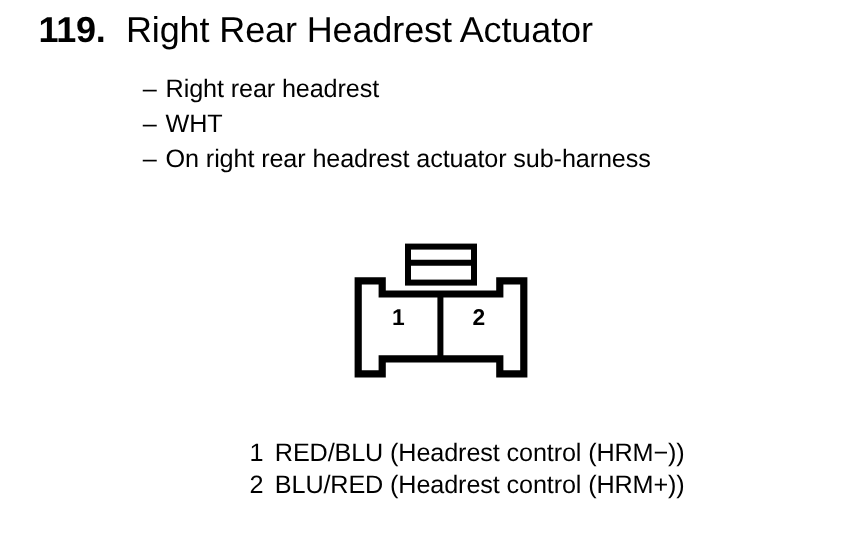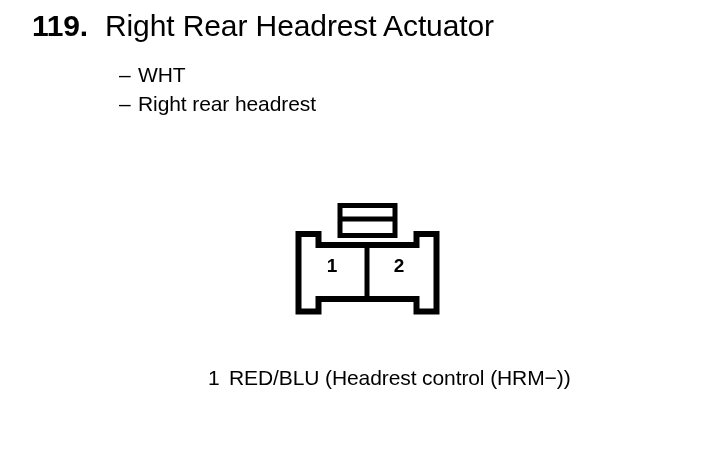--- a/index.html
+++ b/index.html
@@ -113,24 +113,27 @@
 
 <div class="page">
 
   <div class="title-row">
     <span class="title-number">119.</span>
     <span class="title-text">Right Rear Headrest Actuator</span>
   </div>
 
   <div class="attr-list">
     <div class="attr-line">
+      <span class="attr-dash">–</span><span>Right rear headrest</span>
+    </div>
+    <div class="attr-line">
       <span class="attr-dash">–</span><span>WHT</span>
     </div>
     <div class="attr-line">
-      <span class="attr-dash">–</span><span>Right rear headrest</span>
+      <span class="attr-dash">–</span><span>On right rear headrest actuator sub-harness</span>
     </div>
   </div>
 
   <div class="connector-wrap">
     <svg class="connector-svg" viewBox="0 0 152 124" xmlns="http://www.w3.org/2000/svg">
 
       <rect x="50" y="7.5" width="55" height="30" fill="#ffffff" stroke="#000000" stroke-width="5"></rect>
       <line x1="50" y1="21" x2="105" y2="21" stroke="#000000" stroke-width="5"></line>
 
       <path d="M 8.5 36
@@ -151,15 +154,18 @@
     </svg>
 
     <div class="pin-label p1">1</div>
     <div class="pin-label p2">2</div>
   </div>
 
   <div class="legend">
     <div class="legend-row">
       <span class="legend-num">1</span><span>RED/BLU (Headrest control (HRM−))</span>
     </div>
+    <div class="legend-row">
+      <span class="legend-num">2</span><span>BLU/RED (Headrest control (HRM+))</span>
+    </div>
   </div>
 
 </div>
 
 </body></html>

